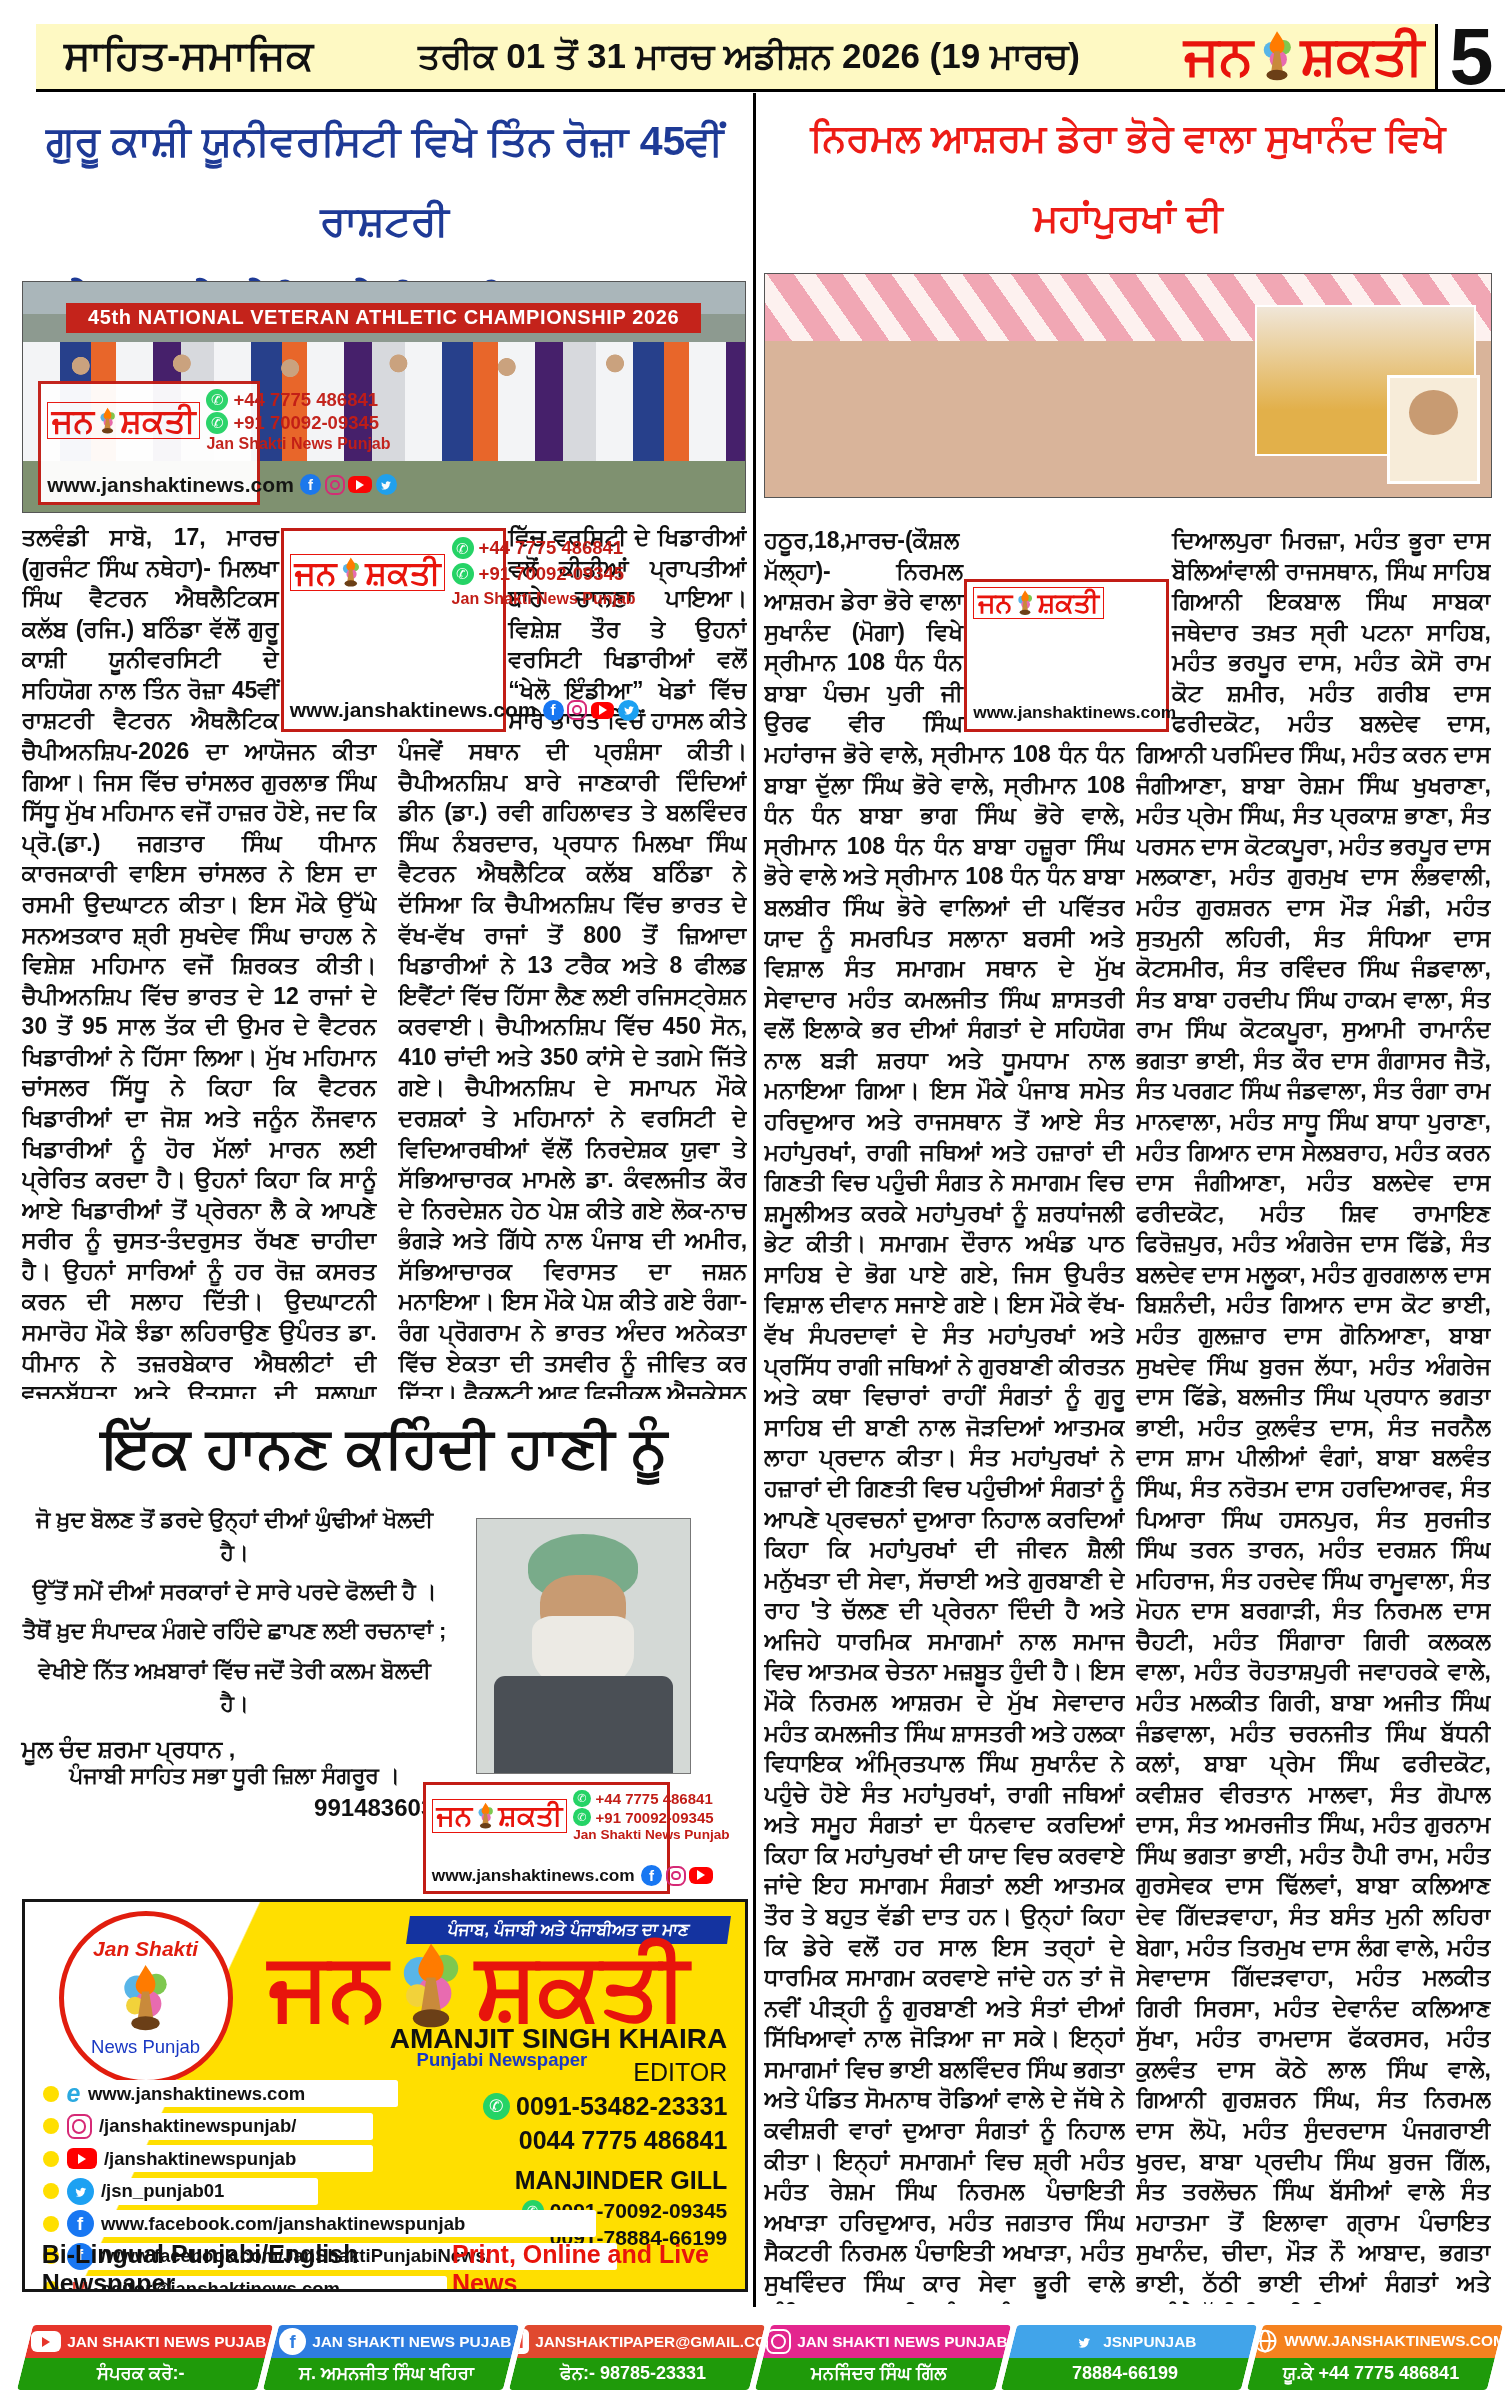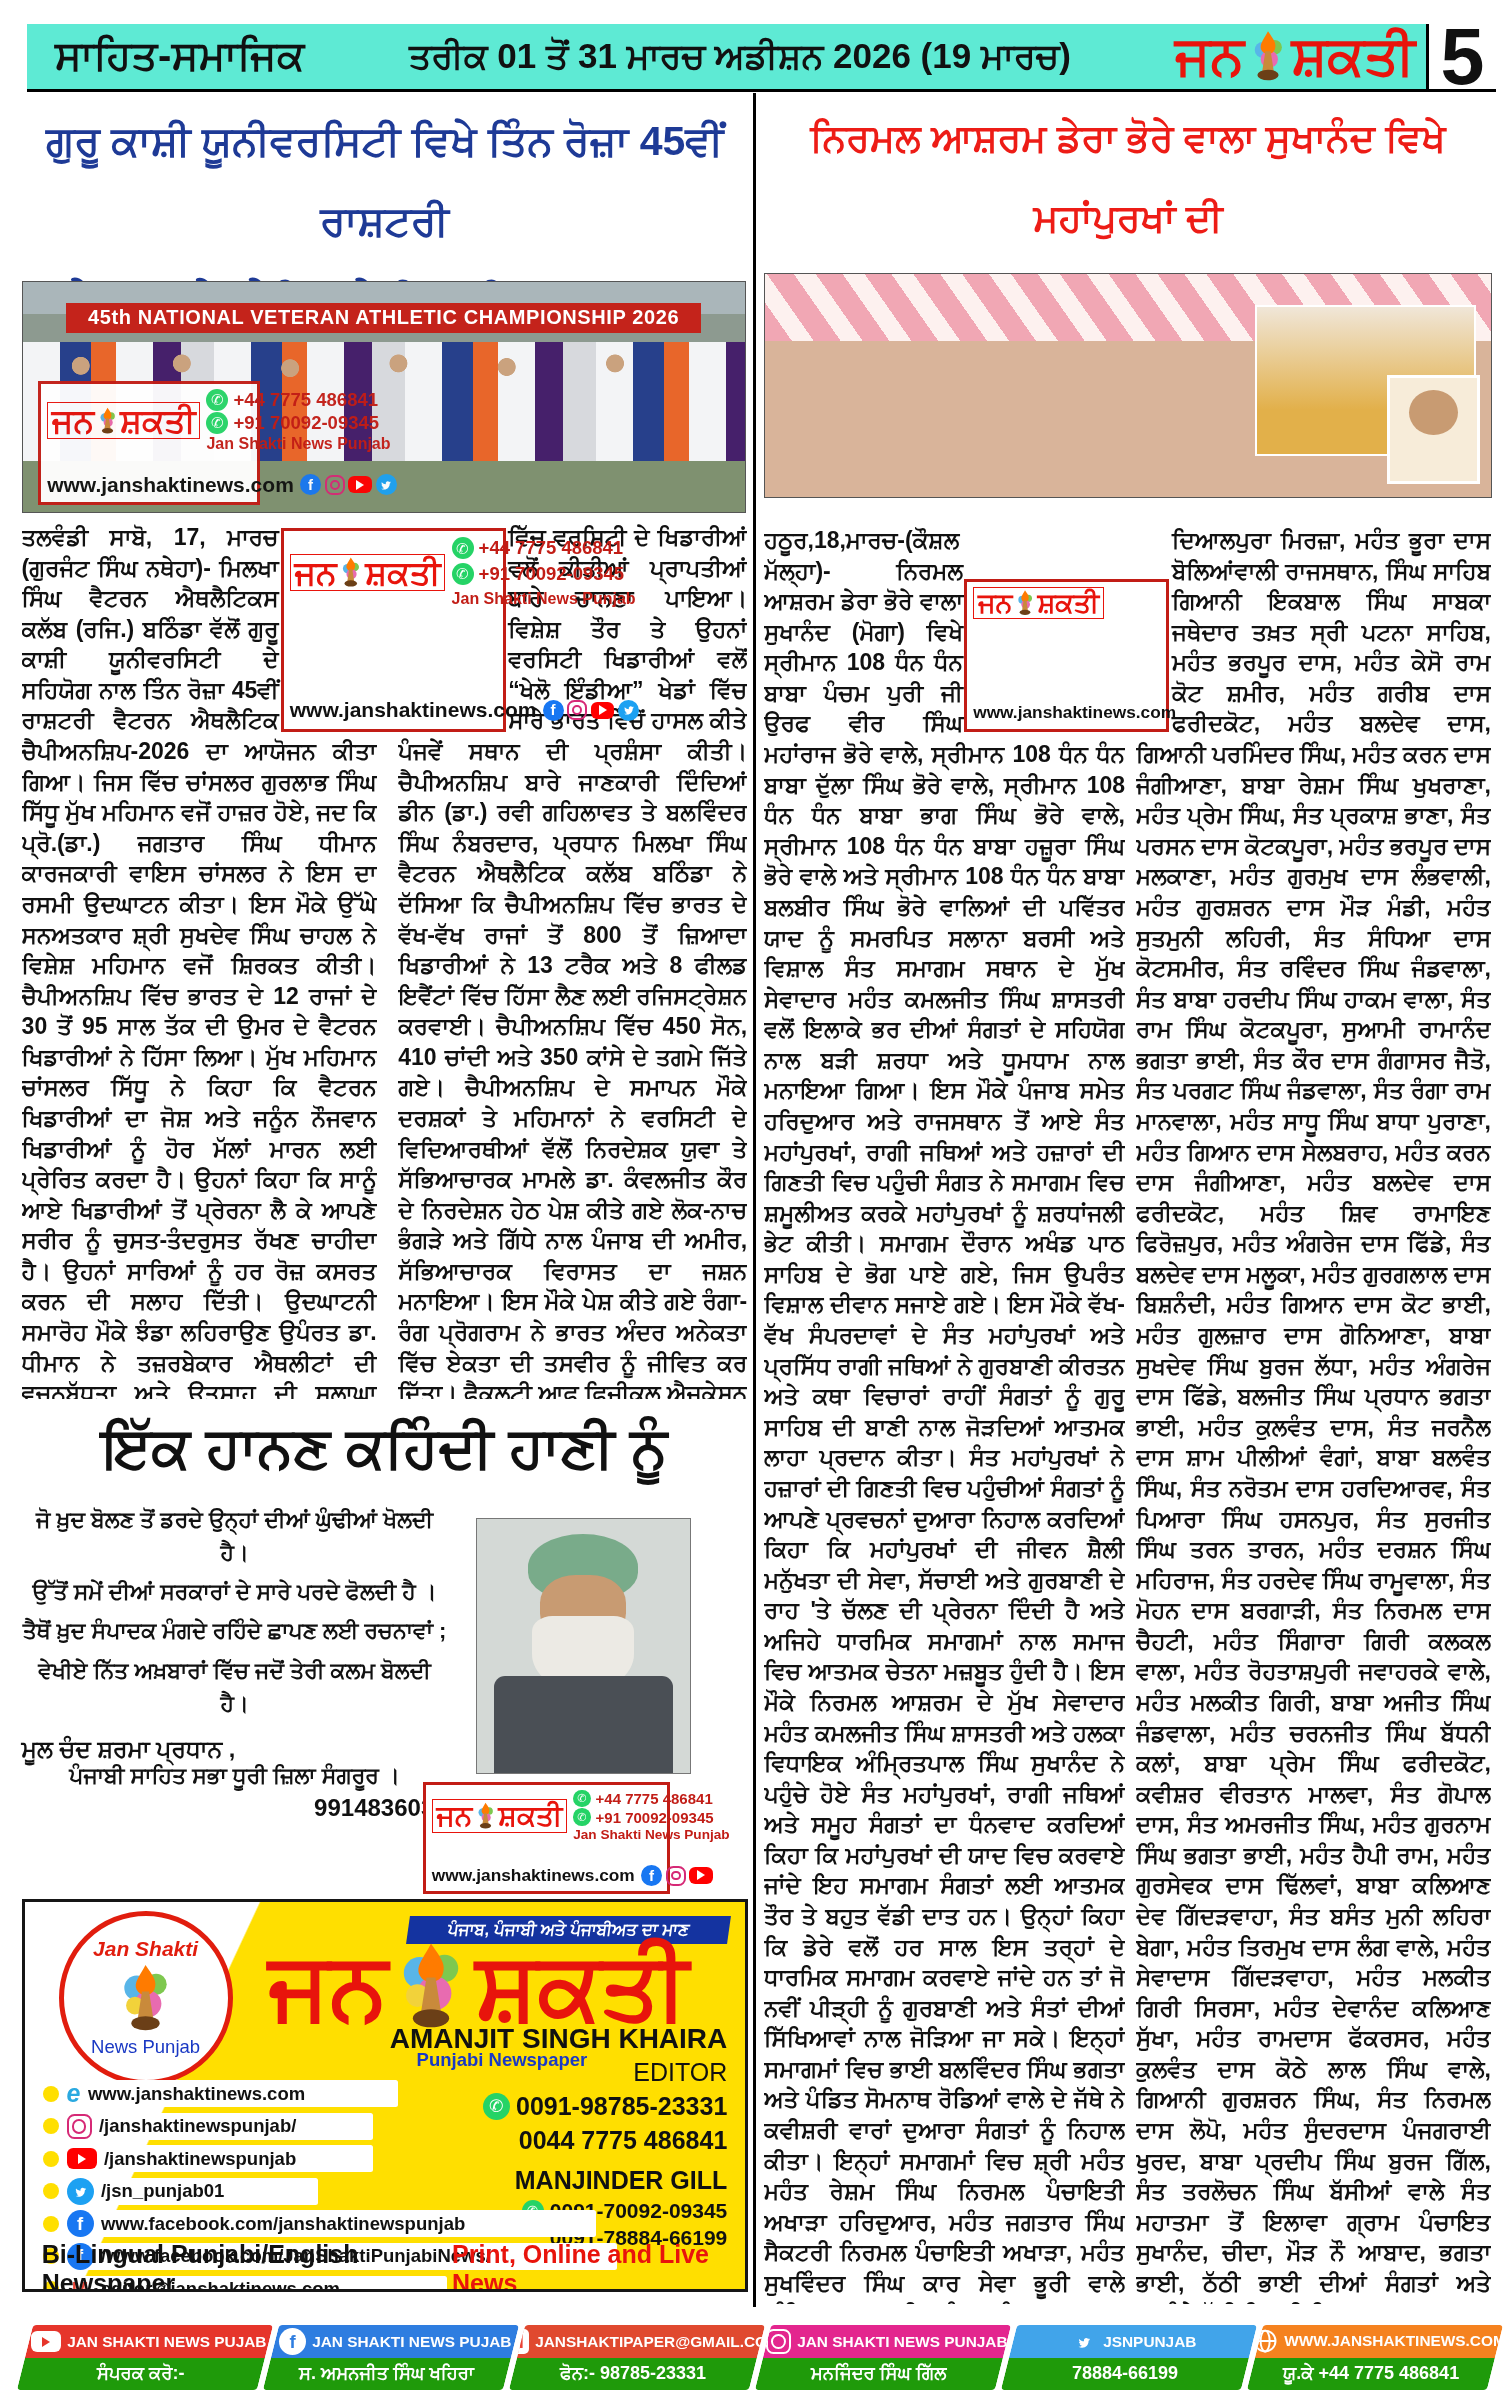--- a/index.html
+++ b/index.html
@@ -4,21 +4,21 @@
 <style>
   html,body{margin:0;padding:0;}
   body{
     width:1512px;height:2401px;position:relative;background:#ffffff;
     font-family:"Liberation Sans","DejaVu Sans",sans-serif;color:#111;
     overflow:hidden;
   }
   .abs{position:absolute;}
 
   
-  .header{left:27px;top:23.5px;width:1469px;height:65px;background:#5eead4;
+  .header{left:36px;top:23.5px;width:1469px;height:65px;background:#fef9c3;
     border-bottom:3.7px solid #000;display:flex;align-items:center;}
   .hdr-label{font-size:40px;font-weight:700;padding-left:28px;letter-spacing:0.6px;}
   .hdr-date{flex:1;text-align:center;font-size:35px;font-weight:700;}
   .hdr-brand{display:flex;align-items:center;gap:3.7px;font-size:54px;font-weight:800;color:#e8140c;
     padding-right:11px;white-space:nowrap;}
   .hdr-pageno{width:67px;height:65px;background:#fff;border-left:3.1px solid #000;
     font-size:79px;font-weight:800;display:flex;align-items:center;justify-content:center;line-height:1;}
 
   
   .headline-left{left:21.6px;top:102px;width:726px;height:170px;color:#1e3a96;
@@ -450,21 +450,21 @@
     <span>ਸ਼ਕਤੀ</span>
   </div>
 
   <div class="ysub">Punjabi Newspaper</div>
 
   <div class="yeditor">
     <div class="yeditor-name">AMANJIT SINGH KHAIRA</div>
     <div class="yeditor-title">EDITOR</div>
     <div class="yphone-row">
       <span class="icircle wa" style="width:27px;height:27px;font-size:17.3px;">✆</span>
-      <span>0091-98785-23331</span>
+      <span>0091-53482-23331</span>
     </div>
     <div class="yphone-row">
       <span>0044 7775 486841</span>
     </div>
   </div>
 
   <div class="ymanager">
     <div class="ymanager-name">MANJINDER GILL</div>
     <div class="yphone-row">
       <span class="icircle wa" style="width:22px;height:22px;font-size:13.6px;">✆</span>

